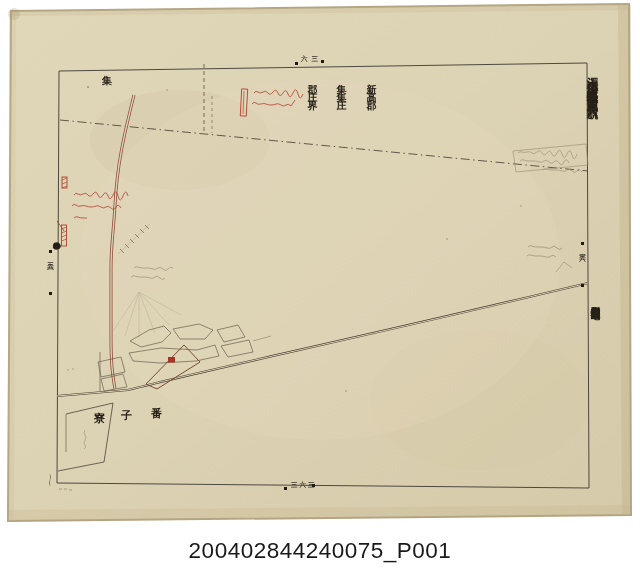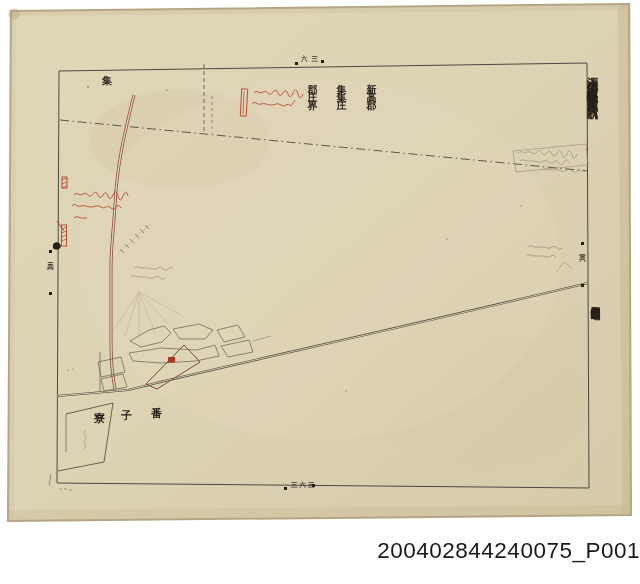--- a/index.html
+++ b/index.html
@@ -19,21 +19,21 @@
   #bcol-2{left:307px;}
   #corner-label{left:102px;top:76px;font-size:10px;}
   .ham{font-size:11px;}
   #ham-0{left:94px;top:413px;}
   #ham-1{left:121px;top:410px;}
   #ham-2{left:151px;top:408px;}
   #edge-top{left:301px;top:56px;letter-spacing:4px;}
   #edge-bottom{left:291px;top:482px;letter-spacing:2px;}
   #edge-left{left:47px;top:256px;letter-spacing:2px;}
   #edge-right{left:579px;top:248px;letter-spacing:2px;}
-  #caption{left:0;top:540px;width:640px;text-align:right;font-size:22.5px;
+  #caption{left:0;top:540px;width:640px;text-align:center;font-size:22.5px;
            letter-spacing:0.5px;color:#191919;font-weight:400;}
 </style>
 </head>
 <body>
 
 <div id="stage">
 
   <svg width="640" height="584" viewBox="0 0 640 584">
     <defs>
       <linearGradient id="paperG" x1="0" y1="0" x2="1" y2="1">

